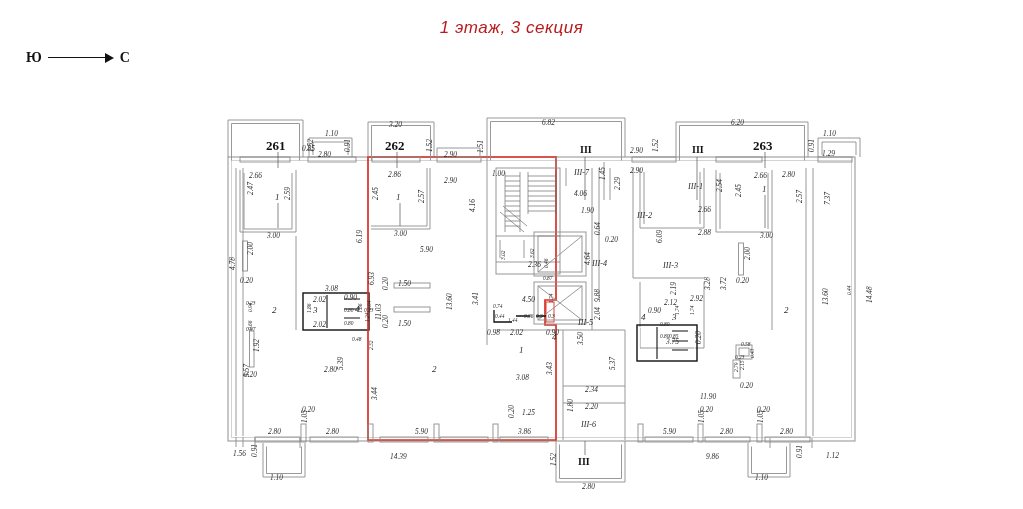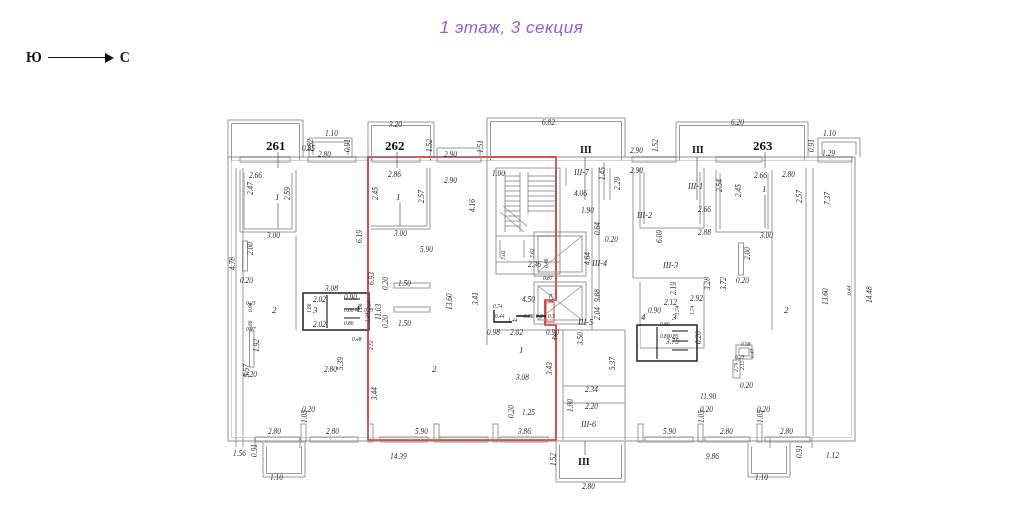--- a/index.html
+++ b/index.html
@@ -1,20 +1,20 @@
 <!DOCTYPE html>
 <html><head>
 <meta charset="utf-8">
 <style>
   html,body{margin:0;padding:0;background:#fff;}
   body{width:1023px;height:509px;position:relative;overflow:hidden;
        font-family:"Liberation Sans",sans-serif;color:#1a1a1a;}
 
   #plan-title{position:absolute;left:0;top:18px;width:1023px;text-align:center;
-      font-style:italic;font-size:17px;font-weight:500;letter-spacing:.5px;color:#8b5cf6;}
+      font-style:italic;font-size:17px;font-weight:500;letter-spacing:.5px;color:#b91c1c;}
 
   #compass{position:absolute;left:26px;top:50px;display:flex;align-items:center;gap:6px;}
   #compass .lbl{font-size:14px;font-weight:700;font-family:"Liberation Serif",serif;color:#111;}
   #compass .arrow{position:relative;width:66px;height:10px;}
   #compass .arrow .shaft{position:absolute;left:0;top:4px;width:58px;height:1.3px;background:#111;}
   #compass .arrow .head{position:absolute;right:0;top:0px;width:0;height:0;
       border-top:5px solid transparent;border-bottom:5px solid transparent;border-left:9px solid #111;}
 
   #canvas{position:absolute;left:0;top:0;width:1023px;height:509px;}
   svg{position:absolute;left:0;top:0;}

